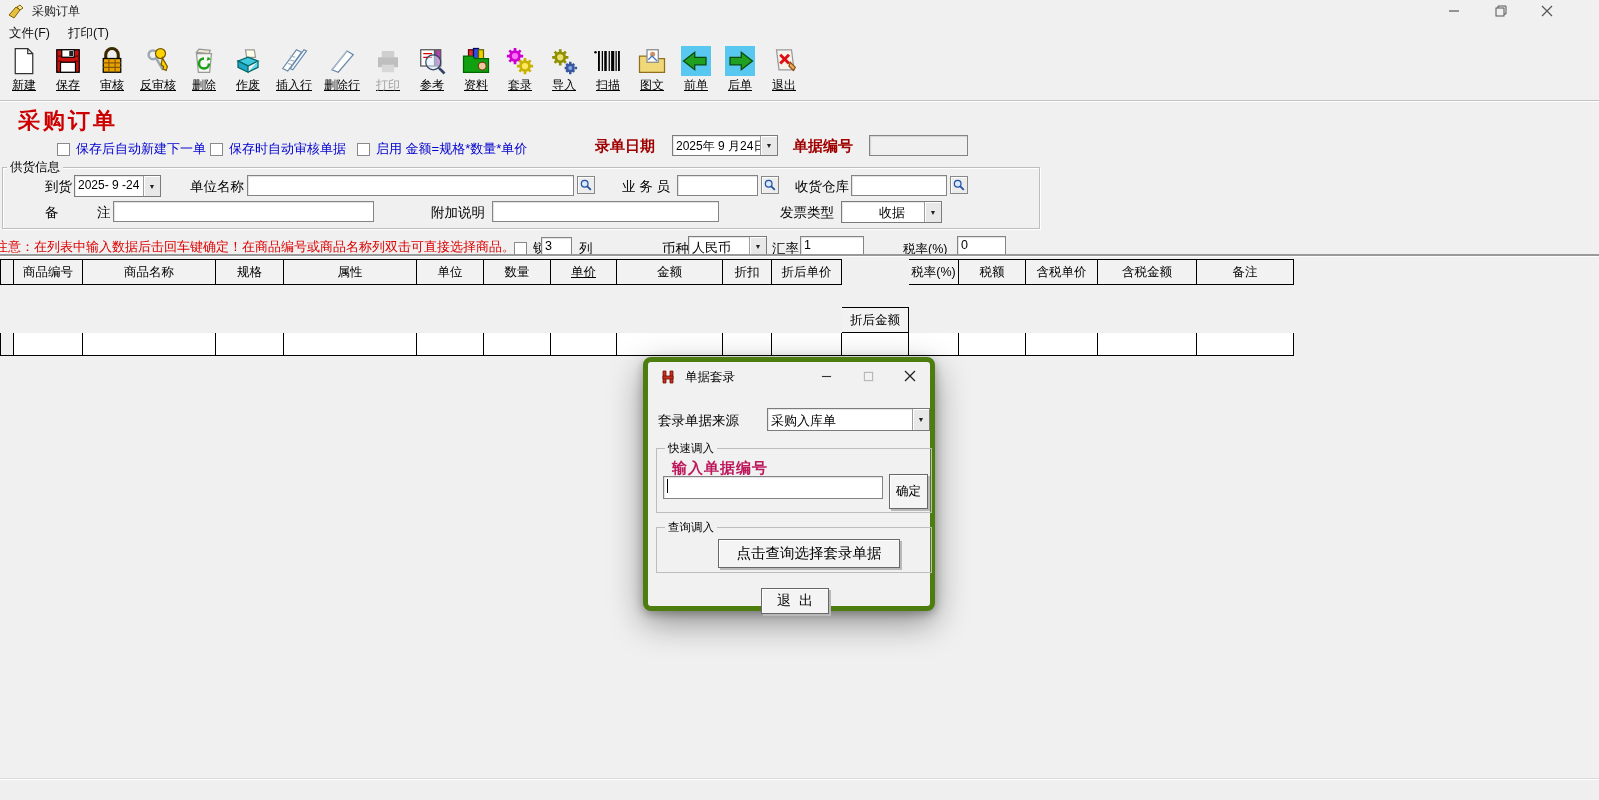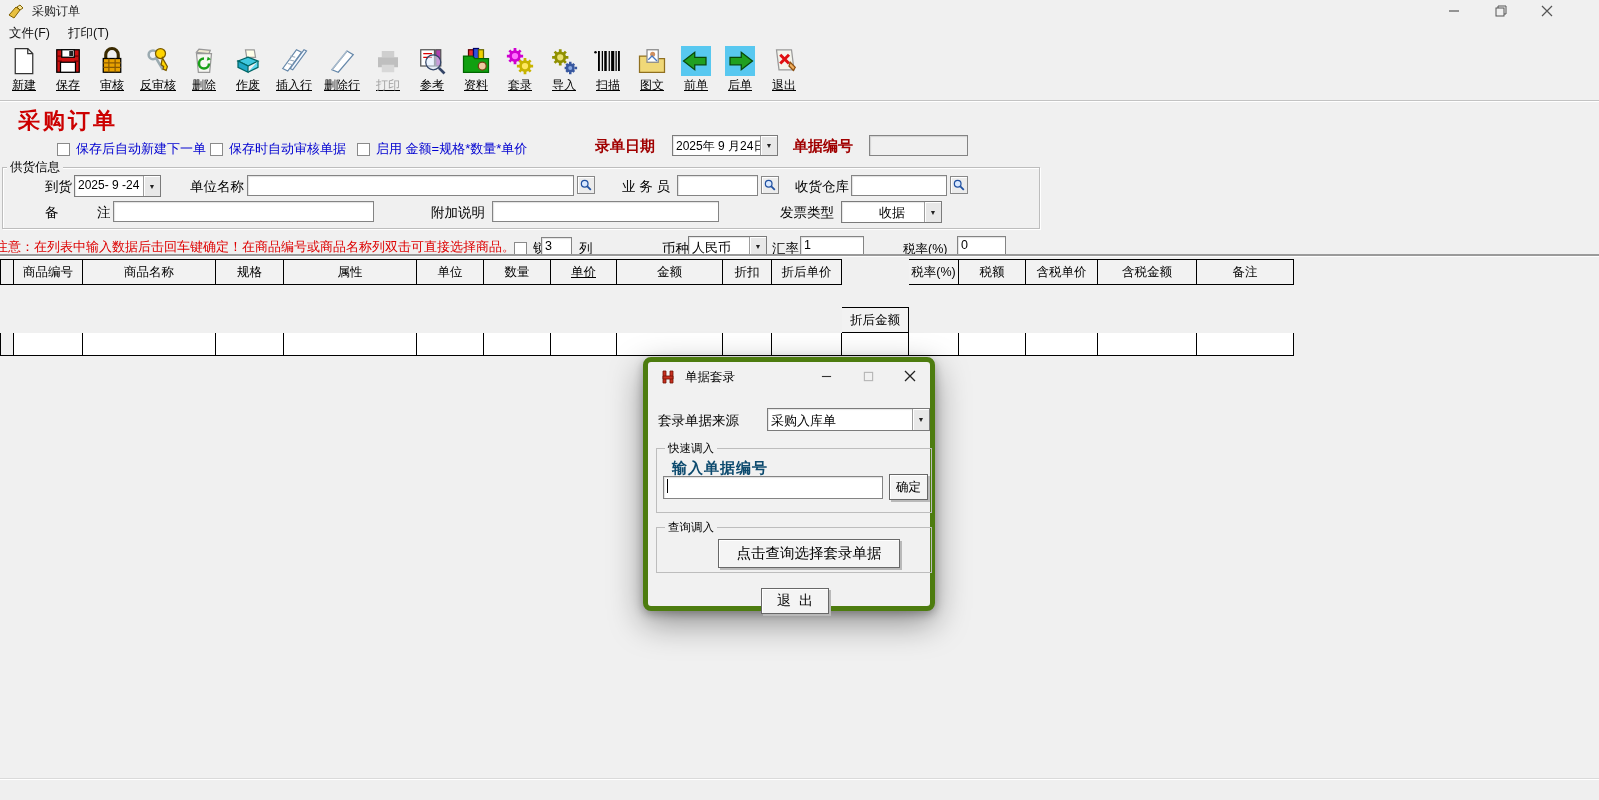--- a/index.html
+++ b/index.html
@@ -423,23 +423,23 @@
 
     <div class="abs" style="left:10px;top:50px;font-size:13.5px;color:#000;">套录单据来源</div>
     <div class="combo" style="left:119px;top:46px;width:163px;height:23px;">
       <span class="val" style="font-size:13px;padding-top:3px;">采购入库单</span>
       <span class="drop">▼</span>
     </div>
 
     <div class="dfieldset" style="left:8px;top:86px;width:276px;height:65px;">
       <span class="legend">快速调入</span>
     </div>
-    <div class="abs" style="left:24px;top:97px;font-size:15px;font-weight:bold;color:#0c4a6e;letter-spacing:1px;">输入单据编号</div>
+    <div class="abs" style="left:24px;top:97px;font-size:15px;font-weight:bold;color:#be185d;letter-spacing:1px;">输入单据编号</div>
     <div class="tbox" style="left:15px;top:114px;width:220px;height:23px;position:absolute;"><span class="caret"></span><span></span></div>
-    <div class="btn3d" style="left:241px;top:112px;width:39px;height:26px;font-size:12.5px;">确定</div>
+    <div class="btn3d" style="left:241px;top:112px;width:39px;height:35px;font-size:12.5px;">确定</div>
 
     <div class="dfieldset" style="left:8px;top:165px;width:276px;height:46px;">
       <span class="legend">查询调入</span>
     </div>
     <div class="btn3d" style="left:70px;top:177px;width:182px;height:29px;font-size:14.5px;">点击查询选择套录单据</div>
 
     <div class="btn3d" style="left:113px;top:226px;width:68px;height:26px;font-size:14px;">退  出</div>
   </div>
 
 </div>

